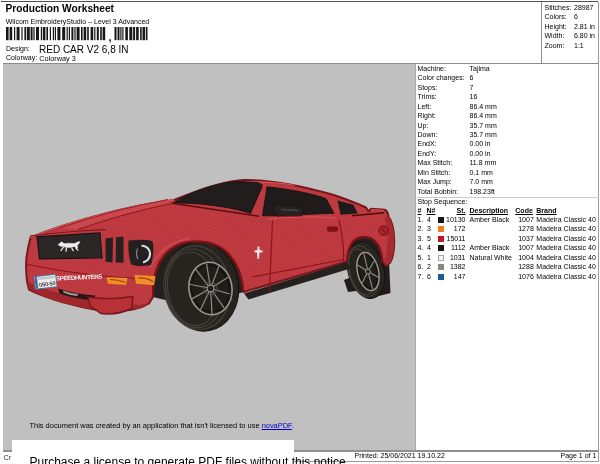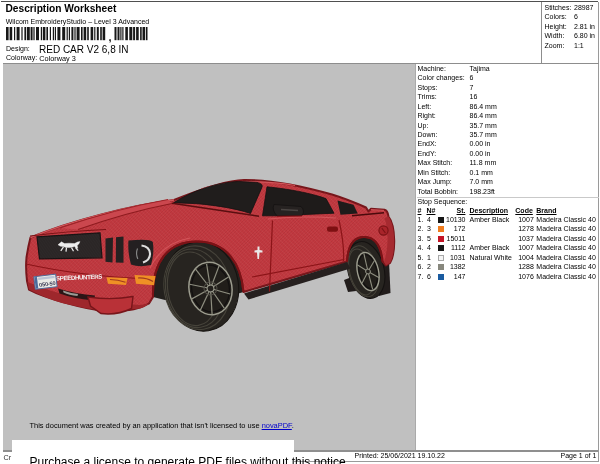--- a/index.html
+++ b/index.html
@@ -9,21 +9,21 @@
 </style>
 </head>
 <body>
 
 <div class="abs" style="left:1px;top:1px;width:597px;height:1.3px;background:#4f4f4f;"></div>
 <div class="abs" style="left:597.5px;top:2px;width:1px;height:460px;background:#9a9a9a;"></div>
 <div class="abs" style="left:2px;top:460.8px;width:596px;height:1.1px;background:#9a9a9a;"></div>
 <div class="abs" style="left:2.5px;top:63px;width:596px;height:1px;background:#8d8d8d;"></div>
 <div class="abs" style="left:2.5px;top:450.3px;width:595.5px;height:1.3px;background:#8f8f8f;"></div>
 
-<div class="abs" style="left:5.5px;top:2.5px;font-size:10.2px;font-weight:bold;">Description Worksheet</div>
+<div class="abs" style="left:5.5px;top:2.5px;font-size:10.2px;font-weight:bold;">Production Worksheet</div>
 <div class="abs" style="left:5.7px;top:17.8px;font-size:7.0px;">Wilcom EmbroideryStudio – Level 3 Advanced</div>
 <div class="abs" id="barcode" style="left:5.8px;top:27.2px;width:143px;height:17px;"><svg width="143" height="17" viewBox="0 0 143 17">
       <rect x="0.00" y="0" width="2.6" height="13.2" fill="#181818"></rect>
       <rect x="3.60" y="0" width="2.6" height="13.2" fill="#181818"></rect>
       <rect x="8.00" y="0" width="1.2" height="13.2" fill="#181818"></rect>
       <rect x="10.60" y="0" width="3" height="13.2" fill="#181818"></rect>
       <rect x="15.40" y="0" width="1.2" height="13.2" fill="#181818"></rect>
       <rect x="18.40" y="0" width="1.6" height="13.2" fill="#181818"></rect>
       <rect x="20.80" y="0" width="3" height="13.2" fill="#181818"></rect>
       <rect x="24.60" y="0" width="2" height="13.2" fill="#181818"></rect>

